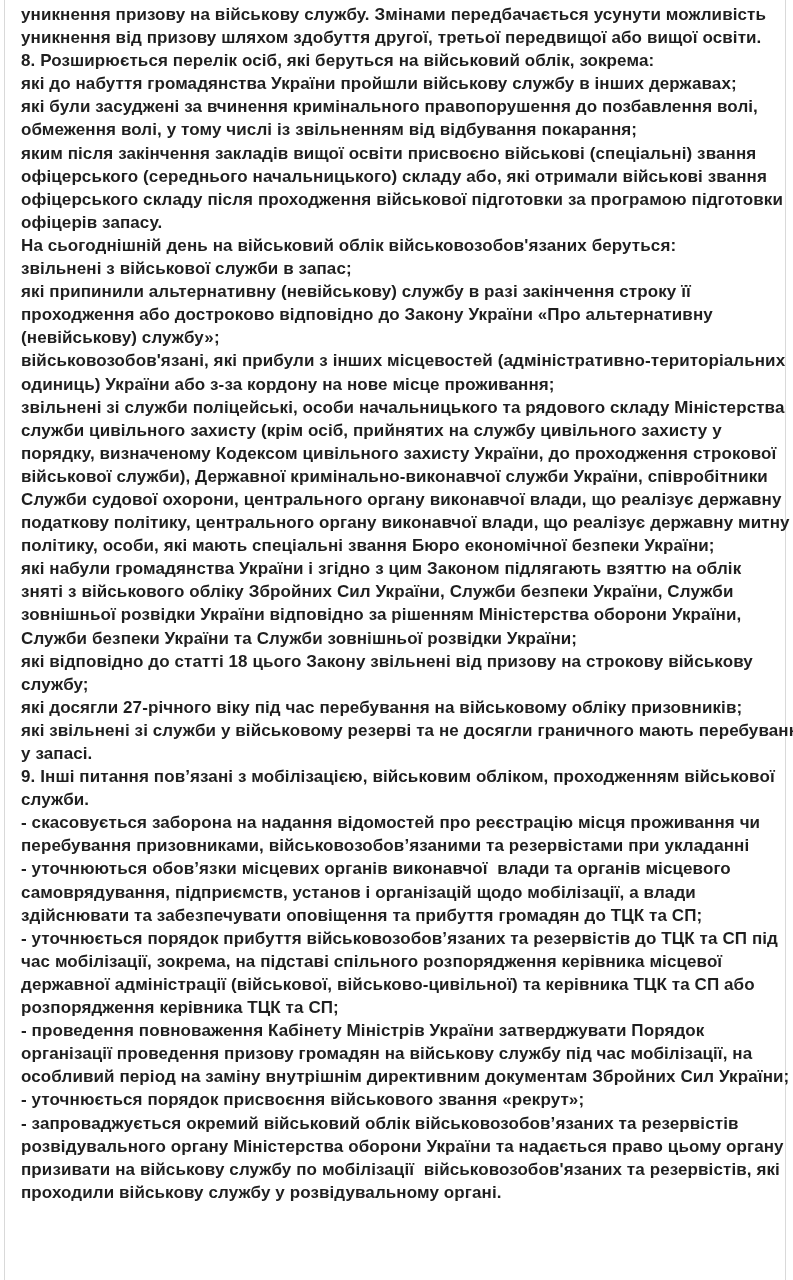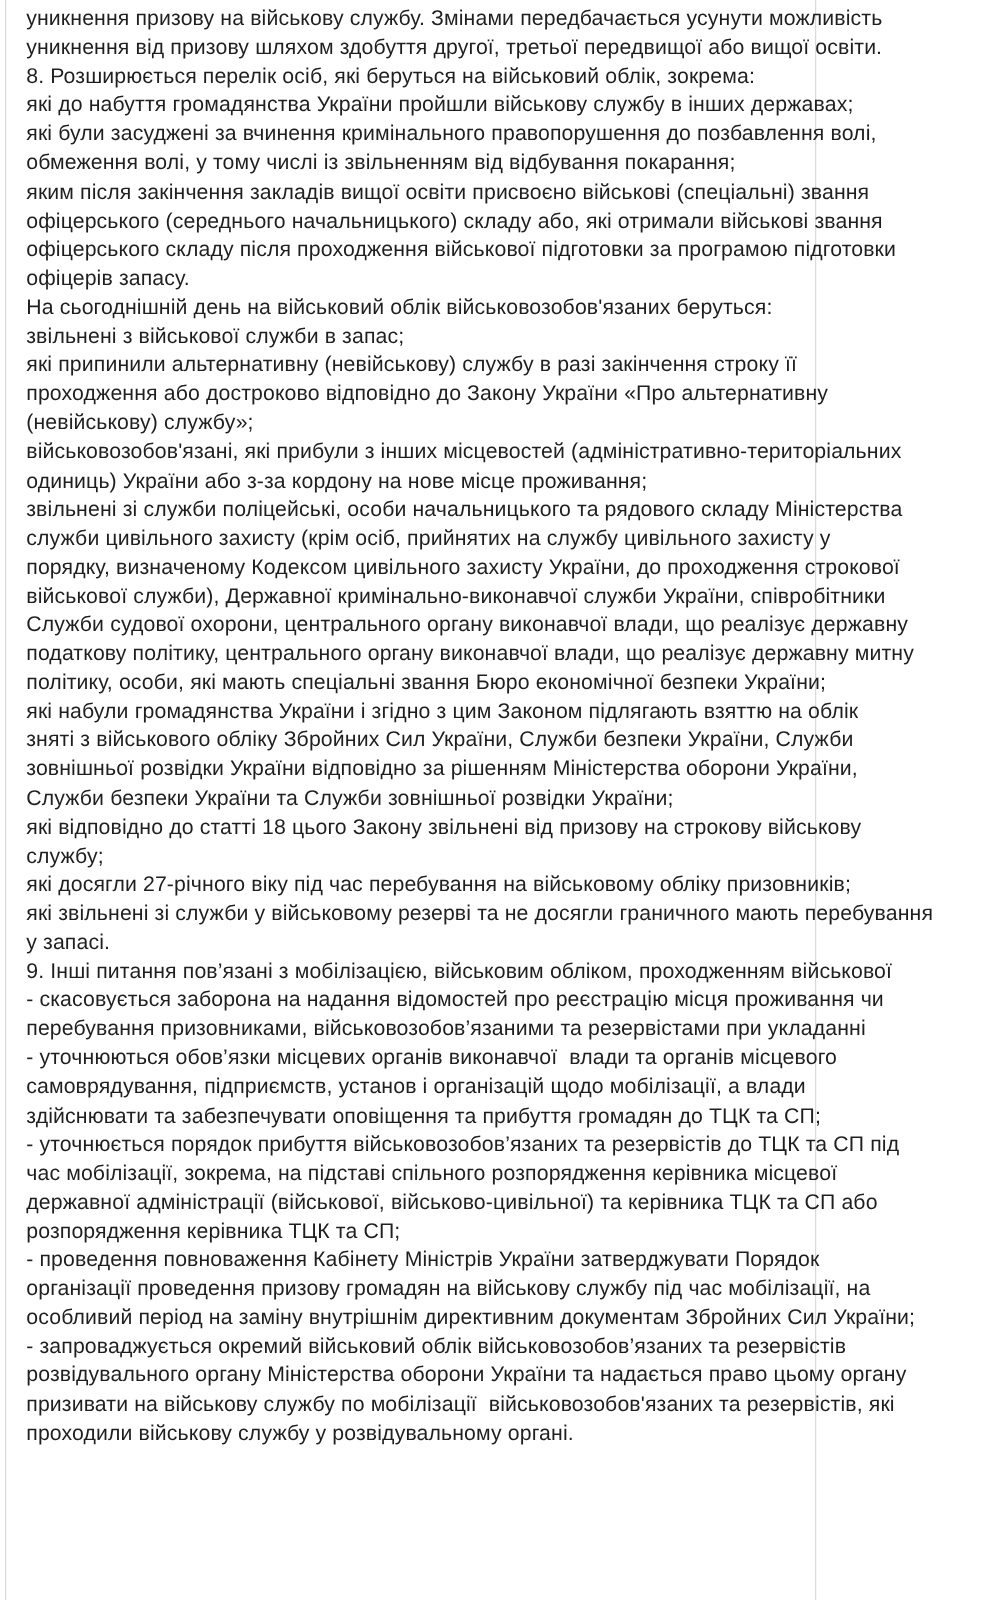--- a/index.html
+++ b/index.html
@@ -9,25 +9,26 @@
   }
   body {
     width: 793px;
     height: 1280px;
     overflow: hidden;
     font-family: "Liberation Sans", "DejaVu Sans", sans-serif;
   }
   .page {
     box-sizing: border-box;
     margin-left: 4px;
-    width: 649px;
+    width: 782px;
     height: 1280px;
     border-left: 1px solid #d9d9d9;
     border-right: 1px solid #d9d9d9;
     background: #ffffff;
+    font-weight: bold;
   }
   .text-block {
     padding: 3px 10px 0 16px;
   }
   .line {
     white-space: pre;
     font-size: 17px;
     line-height: 23.1px;
     height: 23.1px;
     color: #1f1f1f;
@@ -66,30 +67,32 @@
       <div class="line">які набули громадянства України і згідно з цим Законом підлягають взяттю на облік</div>
       <div class="line">зняті з військового обліку Збройних Сил України, Служби безпеки України, Служби</div>
       <div class="line">зовнішньої розвідки України відповідно за рішенням Міністерства оборони України,</div>
       <div class="line">Служби безпеки України та Служби зовнішньої розвідки України;</div>
       <div class="line">які відповідно до статті 18 цього Закону звільнені від призову на строкову військову</div>
       <div class="line">службу;</div>
       <div class="line">які досягли 27-річного віку під час перебування на військовому обліку призовників;</div>
       <div class="line">які звільнені зі служби у військовому резерві та не досягли граничного мають перебування</div>
       <div class="line">у запасі.</div>
       <div class="line">9. Інші питання пов’язані з мобілізацією, військовим обліком, проходженням військової</div>
+      <div class="line">служби.</div>
       <div class="line">- скасовується заборона на надання відомостей про реєстрацію місця проживання чи</div>
       <div class="line">перебування призовниками, військовозобов’язаними та резервістами при укладанні</div>
       <div class="line">- уточнюються обов’язки місцевих органів виконавчої  влади та органів місцевого</div>
       <div class="line">самоврядування, підприємств, установ і організацій щодо мобілізації, а влади</div>
       <div class="line">здійснювати та забезпечувати оповіщення та прибуття громадян до ТЦК та СП;</div>
       <div class="line">- уточнюється порядок прибуття військовозобов’язаних та резервістів до ТЦК та СП під</div>
       <div class="line">час мобілізації, зокрема, на підставі спільного розпорядження керівника місцевої</div>
       <div class="line">державної адміністрації (військової, військово-цивільної) та керівника ТЦК та СП або</div>
       <div class="line">розпорядження керівника ТЦК та СП;</div>
       <div class="line">- проведення повноваження Кабінету Міністрів України затверджувати Порядок</div>
       <div class="line">організації проведення призову громадян на військову службу під час мобілізації, на</div>
       <div class="line">особливий період на заміну внутрішнім директивним документам Збройних Сил України;</div>
+      <div class="line">- уточнюється порядок присвоєння військового звання «рекрут»;</div>
       <div class="line">- запроваджується окремий військовий облік військовозобов’язаних та резервістів</div>
       <div class="line">розвідувального органу Міністерства оборони України та надається право цьому органу</div>
       <div class="line">призивати на військову службу по мобілізації  військовозобов'язаних та резервістів, які</div>
       <div class="line">проходили військову службу у розвідувальному органі.</div>
     </div>
 </div>
 
 </body></html>

